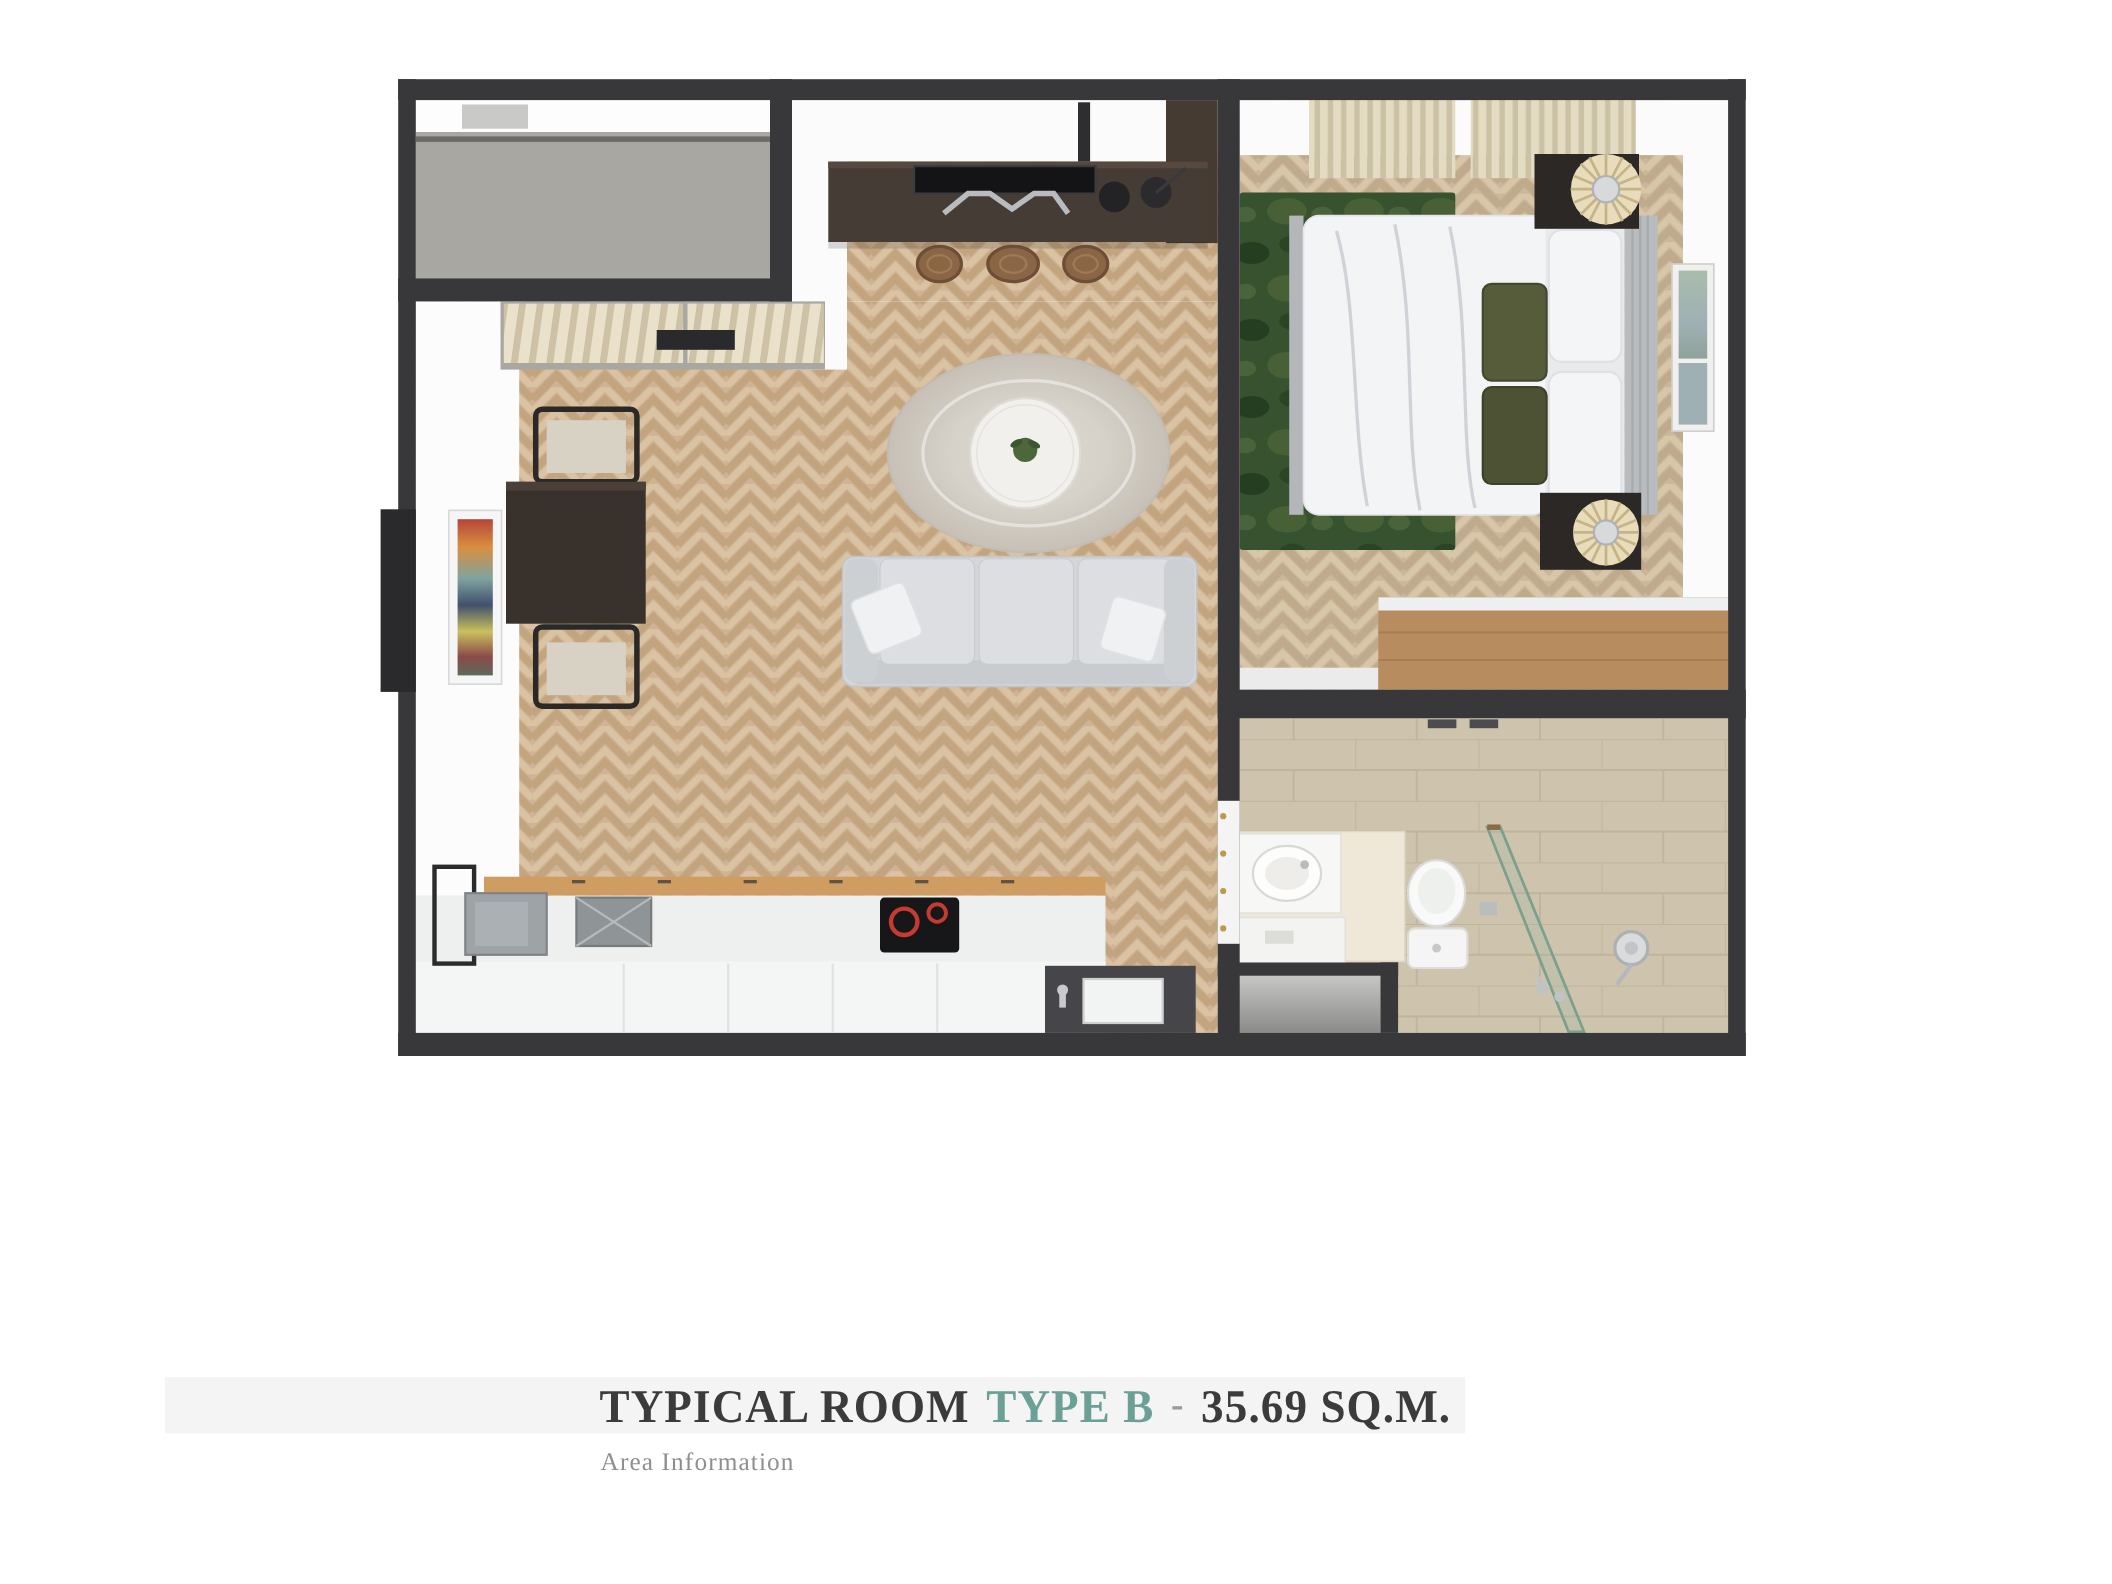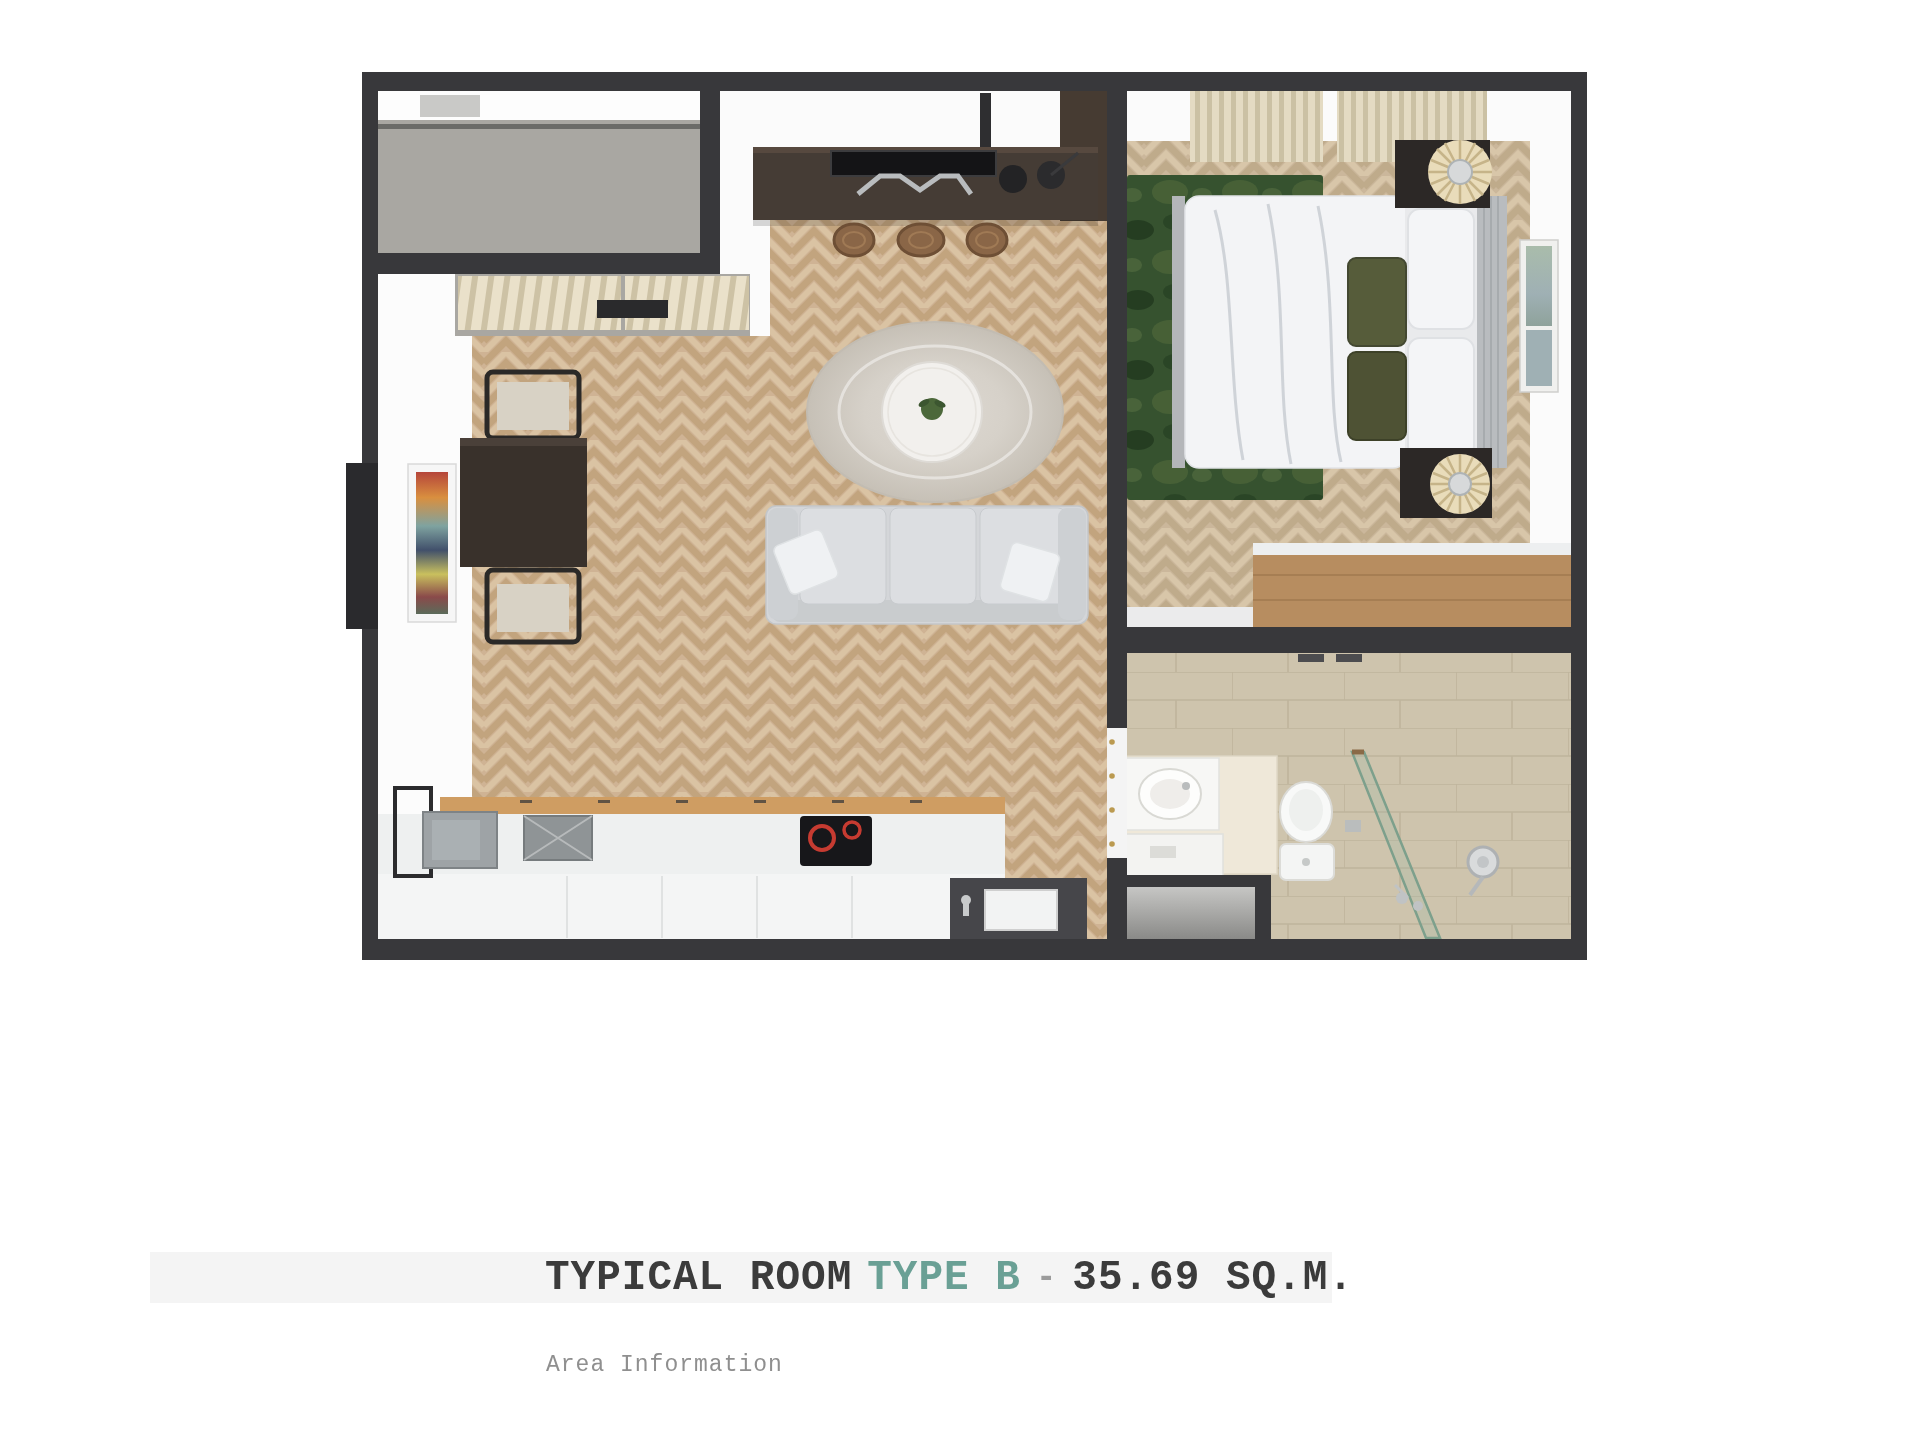--- a/index.html
+++ b/index.html
@@ -1,25 +1,25 @@
 <!DOCTYPE html>
 <html><head>
 <meta charset="utf-8">
 <style>
   html,body{margin:0;padding:0;background:#ffffff;}
   .canvas{position:relative;width:1624px;height:1440px;background:#ffffff;overflow:hidden;
-          font-family:Liberation Mono, monospace;}
+          font-family:Liberation Serif, serif;}
   .plan-svg{position:absolute;left:0;top:0;}
   .footer-band{position:absolute;left:150px;top:1252px;width:1182px;height:51px;background:#f4f4f4;}
   .footer-title{position:absolute;left:545px;top:1252px;height:51px;display:flex;align-items:center;gap:15px;
                 font-weight:bold;font-size:41px;letter-spacing:1px;color:#3b3b3b;white-space:nowrap;
                 transform:scaleY(1.04);}
   .footer-title .t-accent{color:#6aa095;}
   .footer-title .t-sep{color:#9b9b9b;font-size:34px;}
-  .footer-sub{position:absolute;left:546px;top:1352px;font-size:23px;color:#8f8f8f;letter-spacing:1px;}
+  .footer-sub{position:absolute;left:546px;top:1316px;font-size:23px;color:#8f8f8f;letter-spacing:1px;}
 </style>
 </head>
 <body>
 
 <div class="canvas">
 
 <svg class="plan-svg" width="1920" height="1440" viewBox="0 0 1920 1440">
   <defs>
     <pattern id="herringbone" patternUnits="userSpaceOnUse" width="44" height="44">
       <rect width="44" height="44" fill="#cfb394"></rect>

